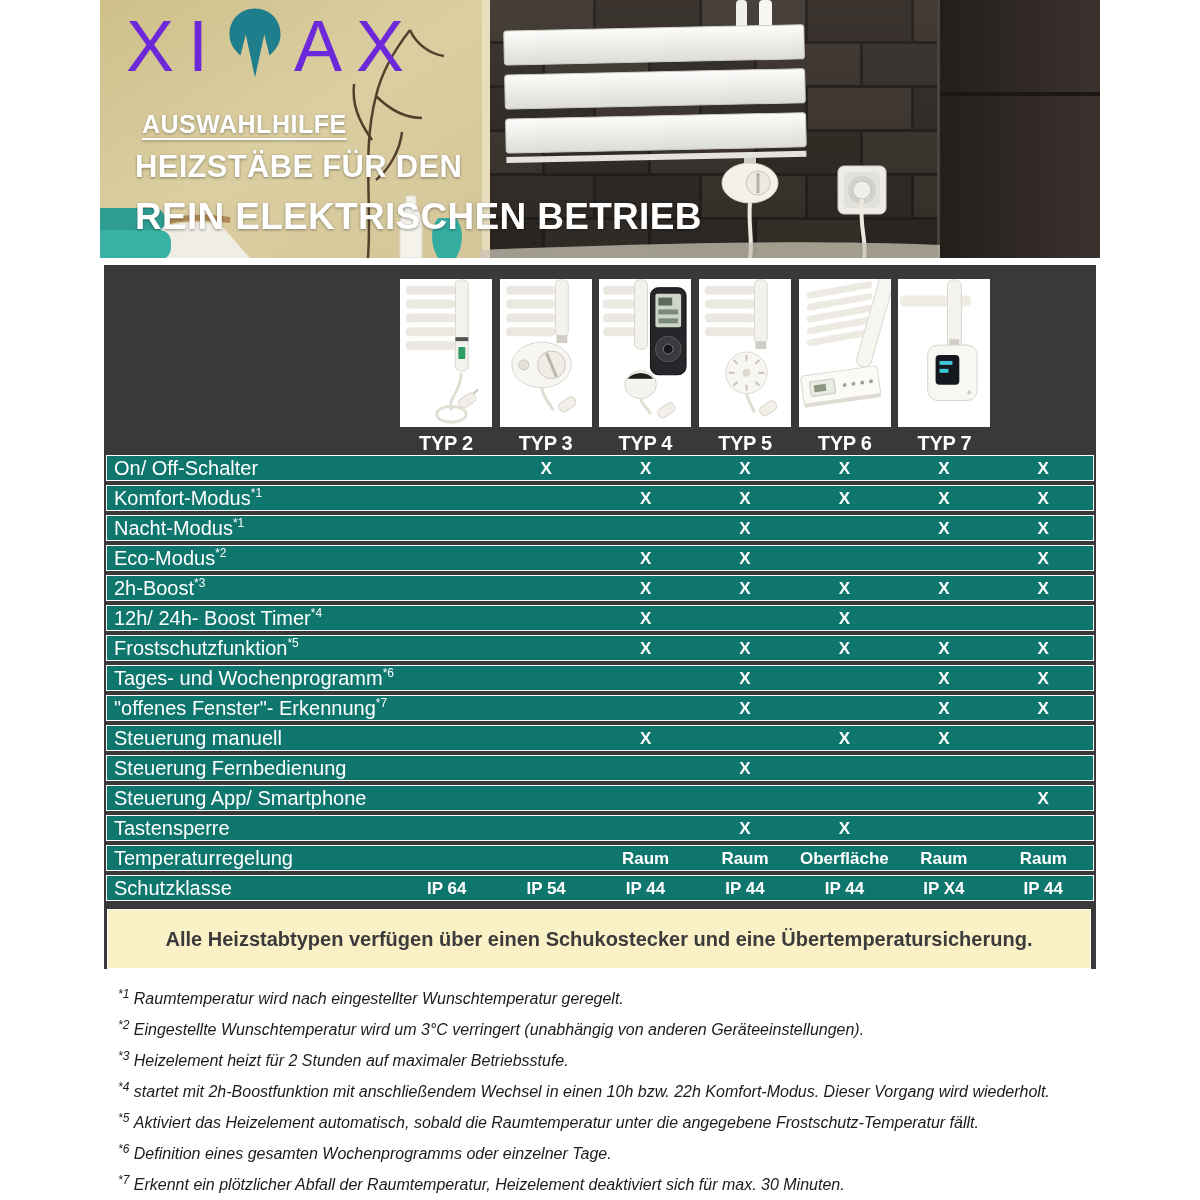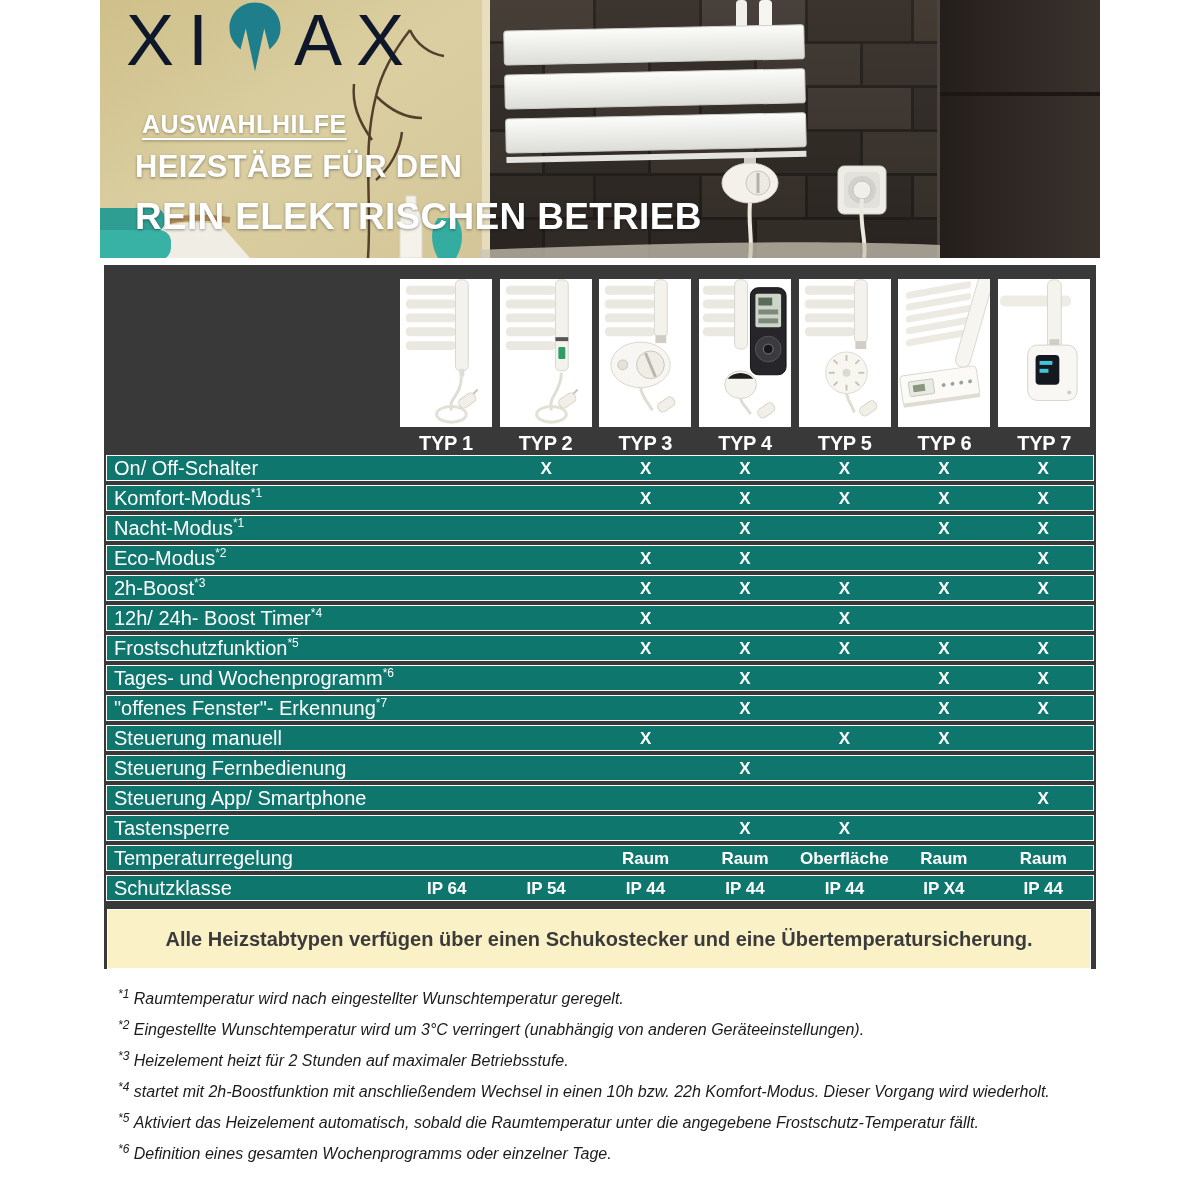--- a/index.html
+++ b/index.html
@@ -2,21 +2,21 @@
 <html><head>
 <meta charset="utf-8">
 <style>
   html,body{margin:0;padding:0;background:#ffffff;}
   body{font-family:"Liberation Sans",sans-serif;}
   .page{position:relative;width:1200px;height:1200px;background:#fff;overflow:hidden;}
 
   
   .hero{position:absolute;left:100px;top:0;width:1000px;height:258px;overflow:hidden;background:#d5c896;}
   .hero-art{position:absolute;left:0;top:0;}
-  .logo{position:absolute;left:26px;top:4px;display:flex;align-items:center;color:#0f172a;
+  .logo{position:absolute;left:26px;top:10px;display:flex;align-items:center;color:#6d28d9;
         font-size:72px;line-height:1;letter-spacing:14px;font-weight:400;}
   .logo .m-icon{width:58px;height:78px;margin:-6px 10px 0 4px;}
   .kicker{position:absolute;left:42px;top:110px;color:#fff;font-size:25px;font-weight:bold;
           text-decoration:underline;text-underline-offset:5px;letter-spacing:.5px;
           text-shadow:0 1px 3px rgba(0,0,0,.35);}
   .hero-t1{position:absolute;left:35px;top:149px;color:#fff;font-size:31px;font-weight:bold;
            letter-spacing:.3px;text-shadow:0 1px 3px rgba(0,0,0,.4);}
   .hero-t2{position:absolute;left:35px;top:196px;color:#fff;font-size:37px;font-weight:bold;
            letter-spacing:.3px;text-shadow:0 1px 3px rgba(0,0,0,.4);}
 
@@ -167,43 +167,20 @@
     <div class="kicker">AUSWAHLHILFE</div>
     <div class="hero-t1">HEIZSTÄBE FÜR DEN</div>
     <div class="hero-t2">REIN ELEKTRISCHEN BETRIEB</div>
   </div>
 
   <div class="board">
 
     <div class="pstrip">
       <div></div>
 
-      <div class="pcell">
-        <div class="pimg">
-          <svg width="92" height="148" viewBox="0 0 93 148">
-            <rect width="93" height="148" fill="#fff"></rect>
-            <g fill="#eae8e0">
-                <rect x="6" y="6" width="50" height="9" rx="4"></rect>
-                <rect x="6" y="20" width="50" height="9" rx="4"></rect>
-                <rect x="6" y="34" width="50" height="9" rx="4"></rect>
-                <rect x="6" y="48" width="50" height="9" rx="4"></rect>
-                <rect x="6" y="62" width="50" height="9" rx="4"></rect>
-              </g>
-            <rect x="56" y="0" width="13" height="92" rx="5" fill="#f3f2ec" stroke="#d8d6cc"></rect>
-            <rect x="60" y="90" width="5" height="8" fill="#ddd"></rect>
-            <path d="M62,98 C62,118 48,120 52,132" stroke="#e0ddd2" stroke-width="3" fill="none"></path>
-            <ellipse cx="52" cy="136" rx="15" ry="8" fill="none" stroke="#e3e0d5" stroke-width="3"></ellipse>
-            <g transform="rotate(-35 68 122)">
-                <rect x="59" y="117" width="18" height="10" rx="4" fill="#f1efe8" stroke="#d8d5ca"></rect>
-                <line x1="77" y1="120" x2="83" y2="119" stroke="#c9c6bb" stroke-width="2"></line>
-              </g>
-          </svg>
-        </div>
-        <div class="plabel">TYP 1</div>
-      </div>
 
       <div class="pcell">
         <div class="pimg">
           <svg width="92" height="148" viewBox="0 0 93 148">
             <rect width="93" height="148" fill="#fff"></rect>
             <g fill="#eae8e0">
                 <rect x="6" y="6" width="50" height="9" rx="4"></rect>
                 <rect x="6" y="20" width="50" height="9" rx="4"></rect>
                 <rect x="6" y="34" width="50" height="9" rx="4"></rect>
                 <rect x="6" y="48" width="50" height="9" rx="4"></rect>
@@ -513,15 +490,16 @@
     <div class="banner">Alle Heizstabtypen verfügen über einen Schukostecker und eine Übertemperatursicherung.</div>
   </div>
 
   <div class="footnotes" id="footnotes">
       <div class="fn"><sup>*1</sup>&nbsp;Raumtemperatur wird nach eingestellter Wunschtemperatur geregelt.</div>
       <div class="fn"><sup>*2</sup>&nbsp;Eingestellte Wunschtemperatur wird um 3°C verringert (unabhängig von anderen Geräteeinstellungen).</div>
       <div class="fn"><sup>*3</sup>&nbsp;Heizelement heizt für 2 Stunden auf maximaler Betriebsstufe.</div>
       <div class="fn"><sup>*4</sup>&nbsp;startet mit 2h-Boostfunktion mit anschließendem Wechsel in einen 10h bzw. 22h Komfort-Modus. Dieser Vorgang wird wiederholt.</div>
       <div class="fn"><sup>*5</sup>&nbsp;Aktiviert das Heizelement automatisch, sobald die Raumtemperatur unter die angegebene Frostschutz-Temperatur fällt.</div>
       <div class="fn"><sup>*6</sup>&nbsp;Definition eines gesamten Wochenprogramms oder einzelner Tage.</div>
+      <div class="fn"><sup>*7</sup>&nbsp;Erkennt ein plötzlicher Abfall der Raumtemperatur, Heizelement deaktiviert sich für max. 30 Minuten.</div>
     </div>
 
 </div>
 
 </body></html>

